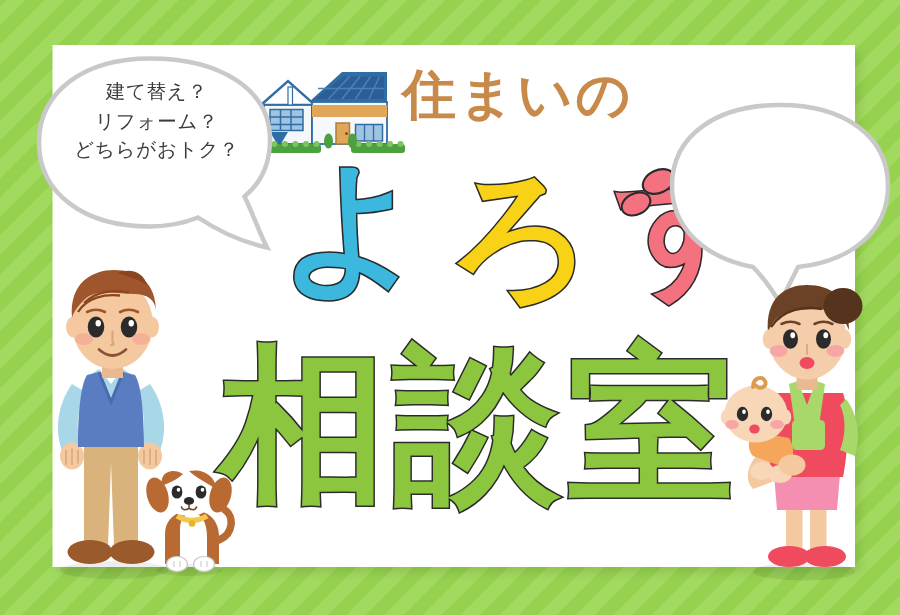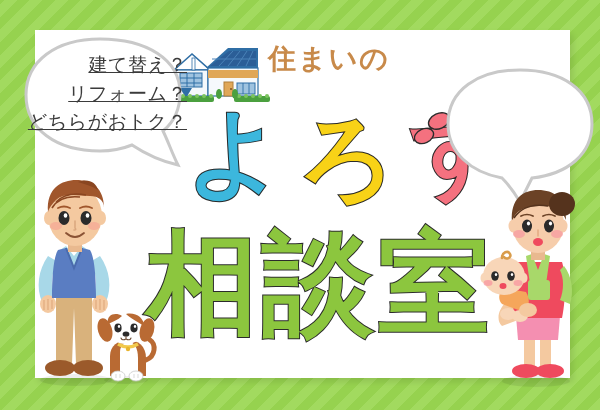--- a/index.html
+++ b/index.html
@@ -32,21 +32,21 @@
     height: 348px;
     background: #ffffff;
     box-shadow: 3px 4px 6px rgba(0,0,0,0.10);
   }
 
   
   .headline-sub {
     position: absolute;
     left: 268px;
     top: 45px;
-    font-size: 28px;
+    font-size: 36px;
     line-height: 1;
     color: #c88a4a;
     font-weight: 700;
     letter-spacing: 2px;
     white-space: nowrap;
   }
   .kana-row {
     position: absolute;
     left: 186px;
     top: 104px;
@@ -84,27 +84,26 @@
     -webkit-text-stroke: 2px #2b2b2b;
     paint-order: stroke fill;
   }
 
   
   .bubble {
     position: absolute;
   }
   .bubble-text {
     position: absolute;
-    text-align: right;
+    text-align: center;
     color: #3b3b3b;
-    font-size: 19px;
+    font-size: 13px;
     line-height: 1.5;
     white-space: pre-line;
     letter-spacing: 0.5px;
-    text-decoration: underline;
   }
   #bubble-left { left: 8px; top: 25px; width: 200px; height: 155px; }
   #bubble-left .bubble-text { left: 14px; top: 26px; width: 165px; }
   #bubble-right { left: 432px; top: 58px; width: 168px; height: 150px; }
   #bubble-right .bubble-text { left: 16px; top: 22px; width: 140px; }
 
   
   #pink-dots { position: absolute; left: 414px; top: 108px; }
 
   

